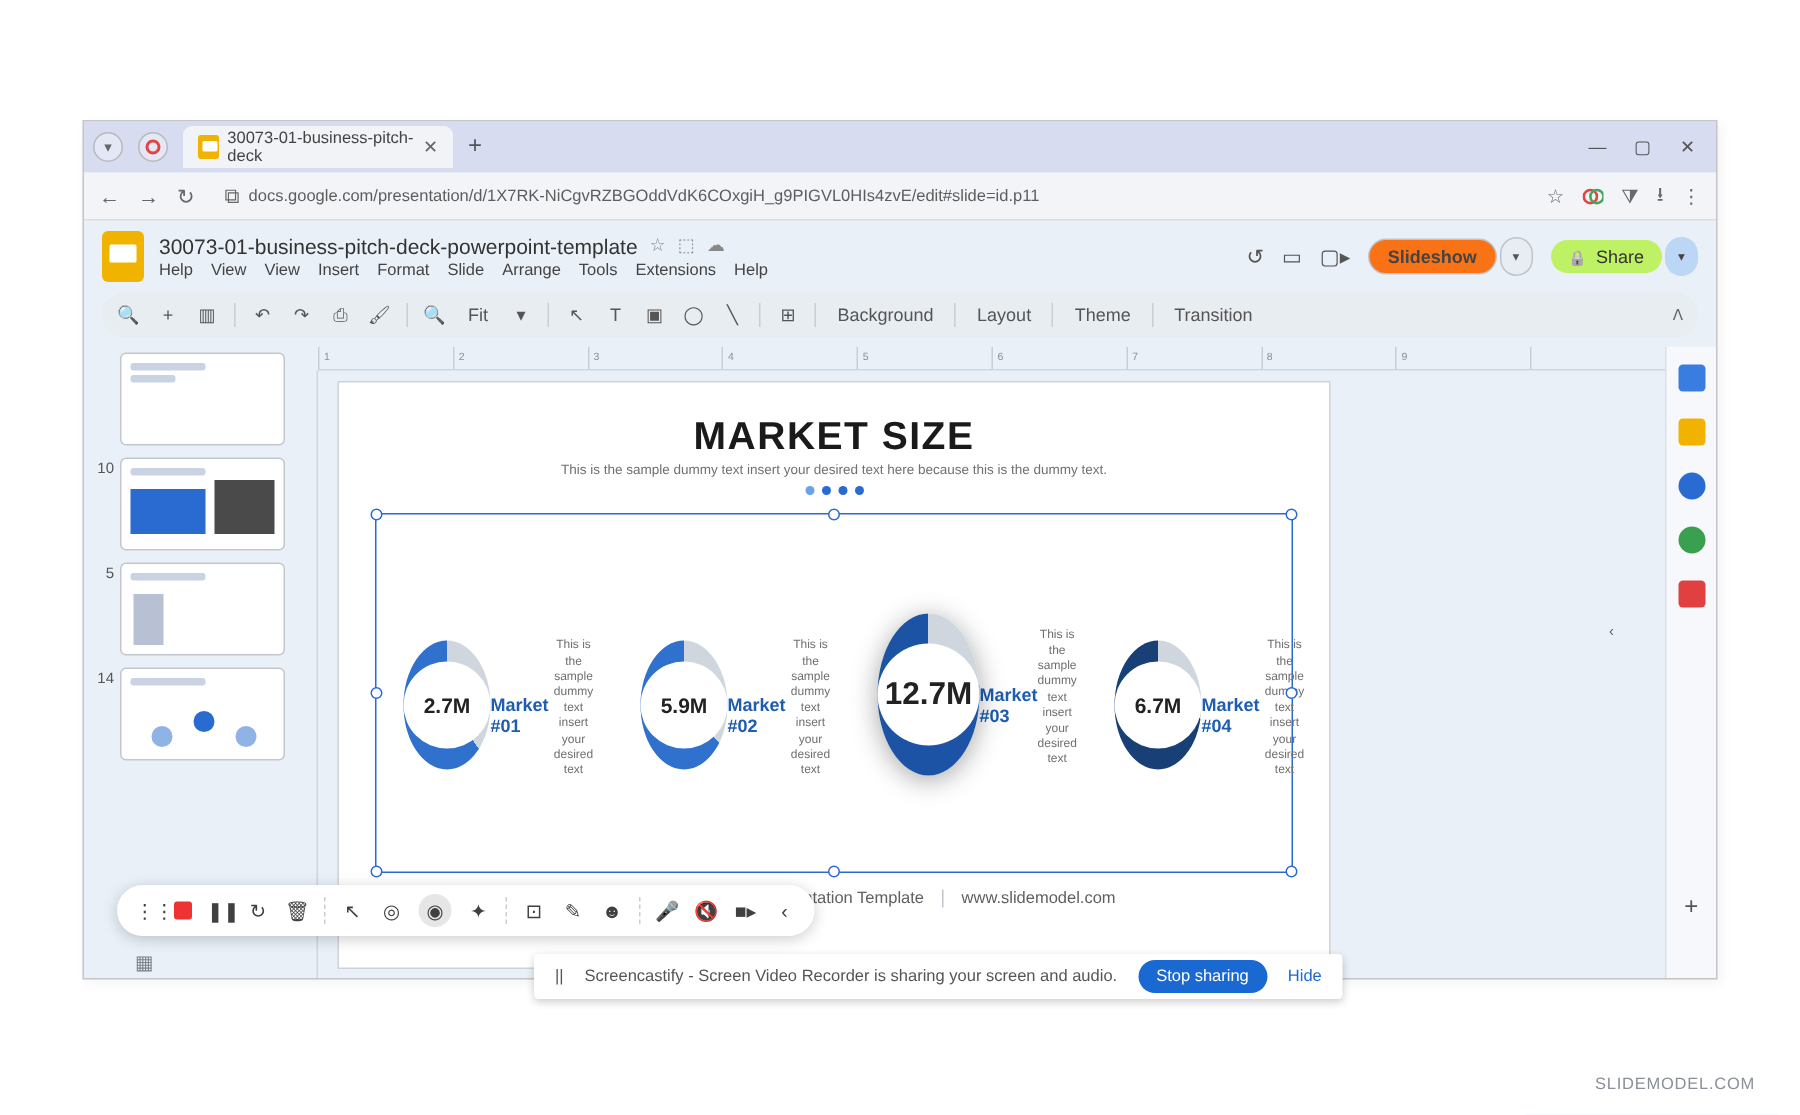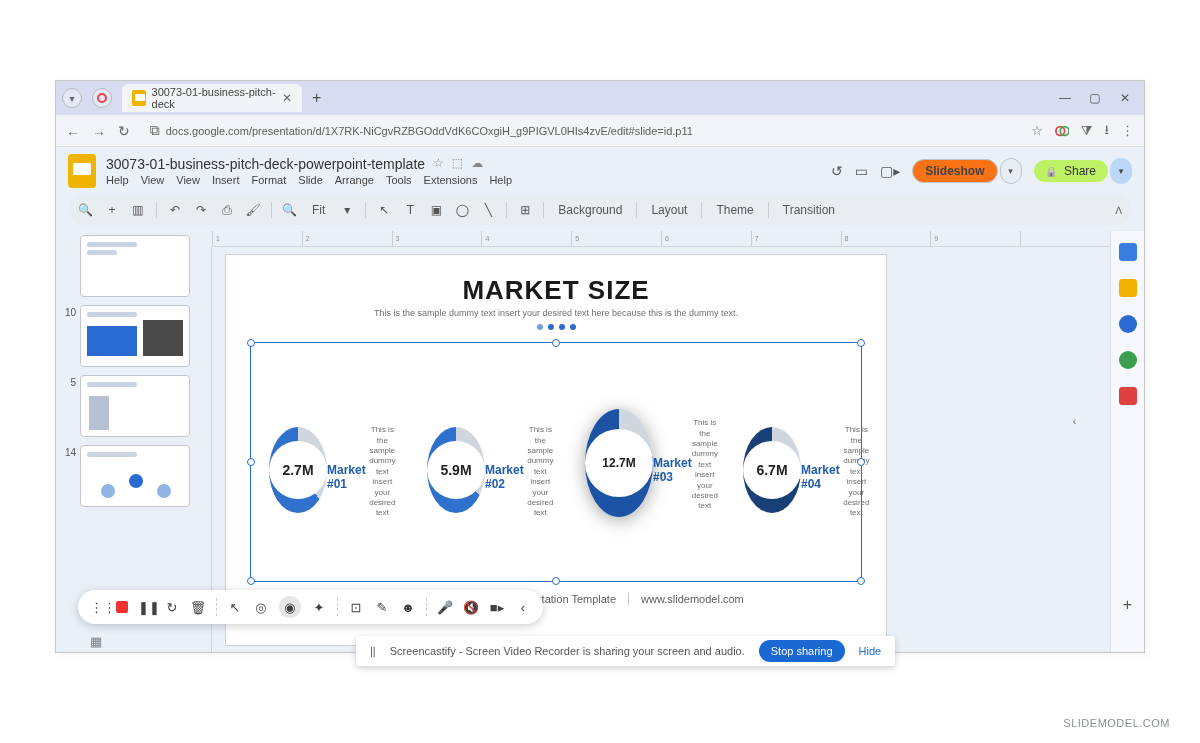--- a/index.html
+++ b/index.html
@@ -73,21 +73,21 @@
   .slide-sub { text-align:center; font-size:9px; color:#707070; margin-top:2px;}
   .dot-row { display:flex; justify-content:center; gap:5px; margin-top:6px;}
   .dot-row span{ width:6px; height:6px; border-radius:50%; background:#2a6bd1;}
   .dot-row span.alt{ background:#6aa2e6;}
   .content-frame { border:1px solid #2a6bd1; margin-top:12px; height:240px; padding: 24px 18px 8px 18px; display:flex; gap:28px; justify-content:space-around; position:relative;}
   .handle { position:absolute; width:8px; height:8px; background:#fff; border:1px solid #2a6bd1; border-radius:50%;}
   .donut-block { display:flex; flex-direction:row; align-items:center; width:130px;}
   .donut { width:86px; height:86px; border-radius:50%; display:flex; align-items:center; justify-content:center; position:relative;}
   .donut .inner { width:58px; height:58px; border-radius:50%; background:#fff; display:flex; align-items:center; justify-content:center; font-size:14px; font-weight:700; color:#222;}
   .donut-block.big .donut { width:108px; height:108px; box-shadow: 0 3px 18px rgba(0,0,0,.35); }
-  .donut-block.big .donut .inner { width:68px; height:68px; font-size:12px;}
+  .donut-block.big .donut .inner { width:68px; height:68px; font-size:21px;}
   .mkt-name { margin-top:14px; font-size:12px; font-weight:700; color:#1e5db0;}
   .mkt-desc { margin-top:4px; font-size:8px; color:#6f6f6f; text-align:center; line-height:1.3;}
   .slide-footer { text-align:center; margin-top:10px; font-size:11px; color:#606060; display:flex; gap:12px; justify-content:center; align-items:center;}
   .footer-badge { display:flex; gap:4px;}
   .badge-a { font-weight:800; color:#2a6bd1; font-style:italic;}
   .badge-b { background:#2a6bd1; color:#fff; padding:1px 5px; font-weight:700;}
   .fdiv { width:1px; height:12px; background:#c0c4cc;}
 
   .right-rail { width:34px; background:#f6f8fc; border-left:1px solid #dcdfe5; display:flex; flex-direction:column; align-items:center; gap:18px; padding-top:12px;}
   .rail-icon { width:18px; height:18px; border-radius:3px; }

